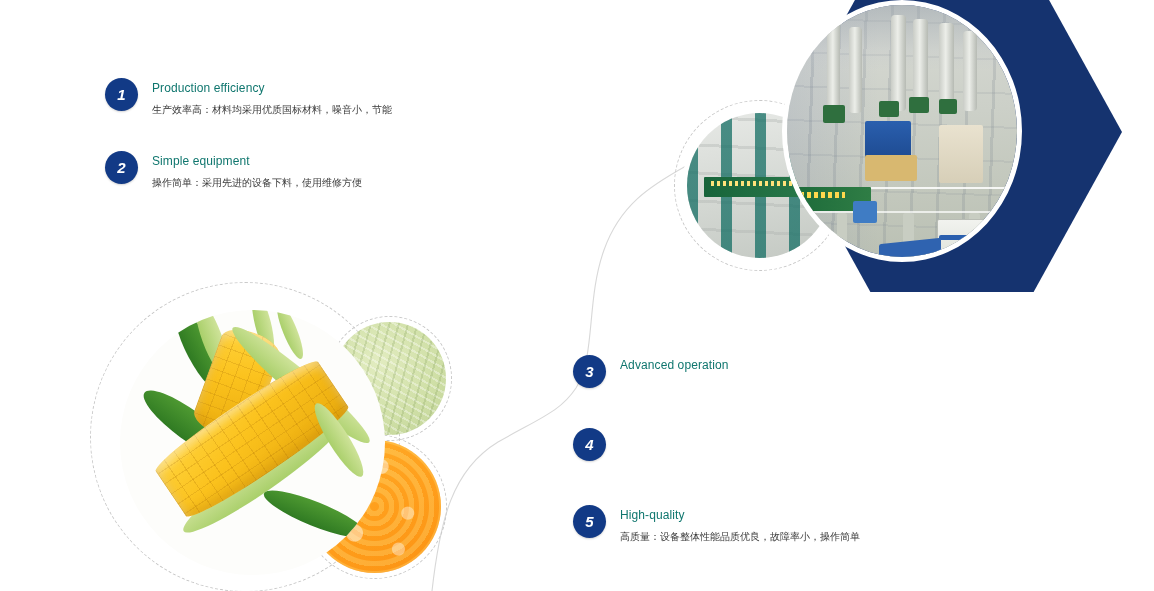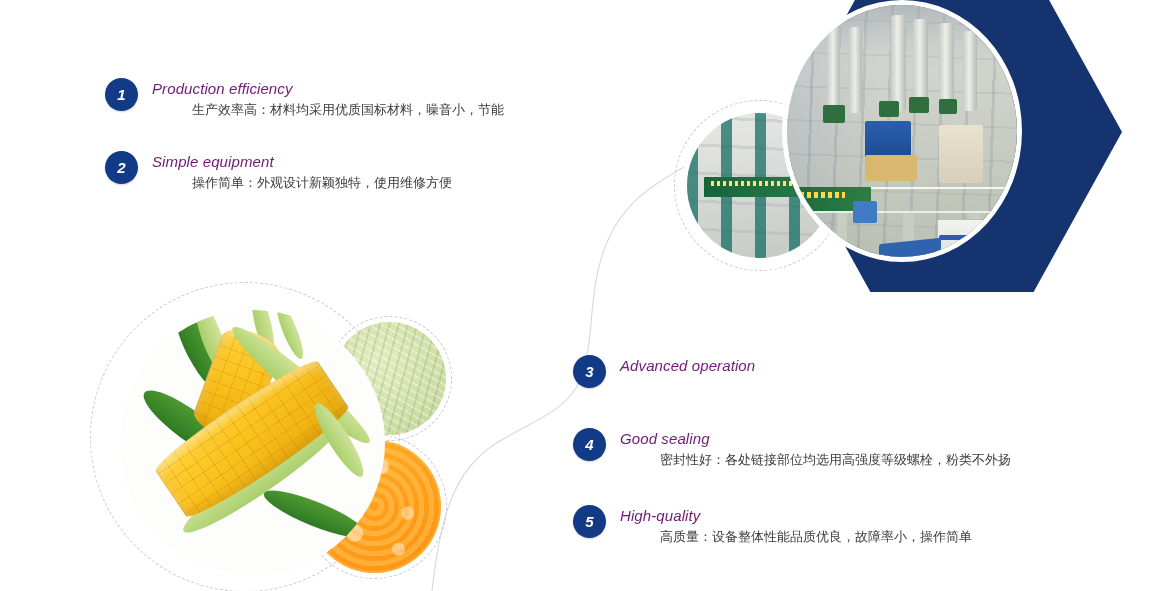--- a/index.html
+++ b/index.html
@@ -37,34 +37,32 @@
     text-align: center;
     flex: 0 0 33px;
     margin-right: 14px;
     box-shadow: 0 1px 2px rgba(0,0,0,0.18);
     user-select: none;
   }
   .feat-text {
     padding-top: 1px;
   }
   .feat-title {
-    color: #701a75;
-    font-size: 15px;
+    color: #0f766e;
+    font-size: 12px;
     line-height: 19px;
     letter-spacing: 0.1px;
     white-space: nowrap;
-    font-style: italic;
   }
   .feat-desc {
     color: #3b3b3b;
-    font-size: 13px;
+    font-size: 10px;
     line-height: 22px;
     margin-top: 1px;
     white-space: nowrap;
-    margin-left: 40px;
   }
 
   
   #hex-cluster {
     position: absolute;
     left: 660px;
     top: 0px;
     width: 494px;
     height: 285px;
   }
@@ -332,37 +330,33 @@
     <div class="feat-text">
       <div class="feat-title">Production efficiency</div>
       <div class="feat-desc">生产效率高：材料均采用优质国标材料，噪音小，节能</div>
     </div>
   </div>
 
   <div class="feature" style="left:105px; top:151px;">
     <div class="badge">2</div>
     <div class="feat-text">
       <div class="feat-title">Simple equipment</div>
-      <div class="feat-desc">操作简单：外观设计新颖独特，使用维修方便</div>
+      <div class="feat-desc">操作简单：采用先进的设备下料，使用维修方便</div>
     </div>
   </div>
 
   <div class="feature" style="left:573px; top:355px;">
     <div class="badge">3</div>
     <div class="feat-text">
       <div class="feat-title">Advanced operation</div>
     </div>
   </div>
 
   <div class="feature" style="left:573px; top:428px;">
     <div class="badge">4</div>
-    <div class="feat-text">
-      <div class="feat-title">Good sealing</div>
-      <div class="feat-desc">密封性好：各处链接部位均选用高强度等级螺栓，粉类不外扬</div>
-    </div>
   </div>
 
   <div class="feature" style="left:573px; top:505px;">
     <div class="badge">5</div>
     <div class="feat-text">
       <div class="feat-title">High-quality</div>
       <div class="feat-desc">高质量：设备整体性能品质优良，故障率小，操作简单</div>
     </div>
   </div>
 

